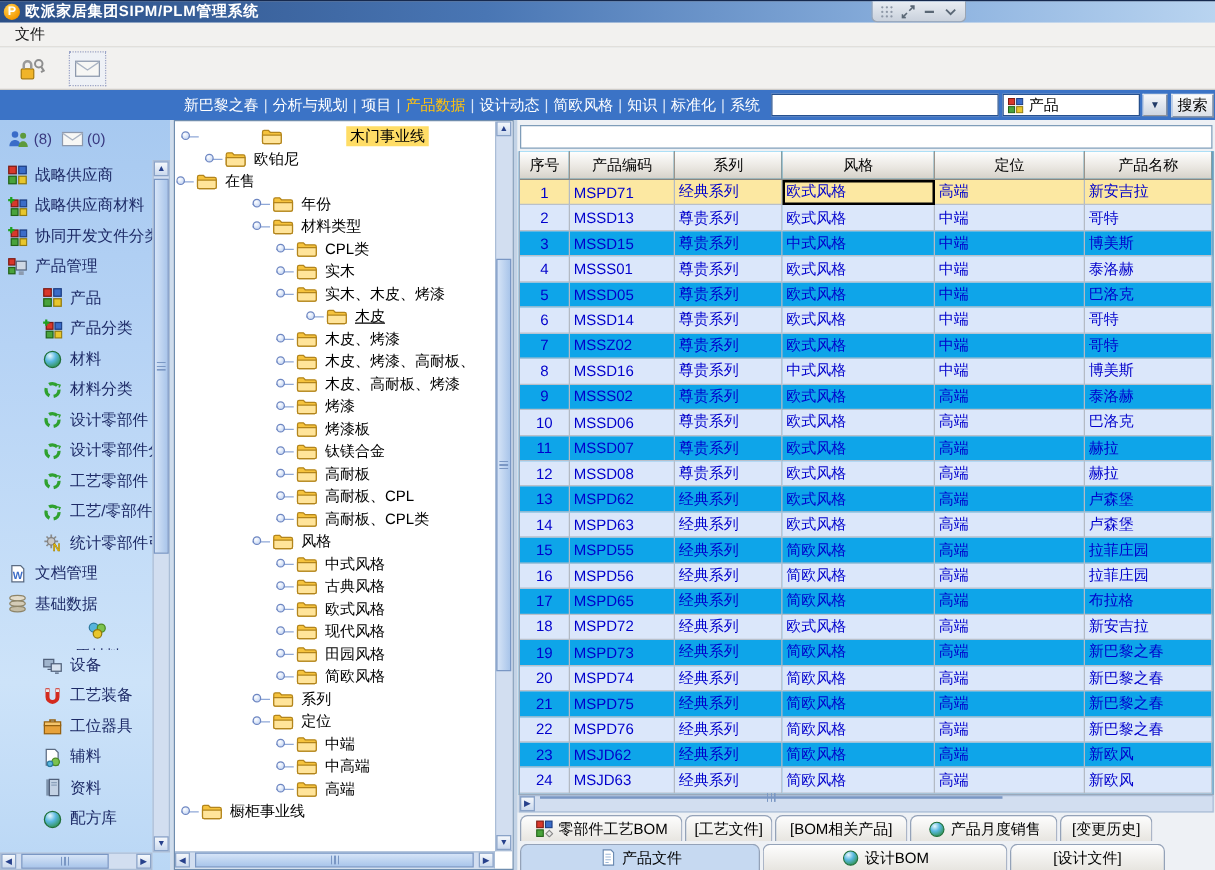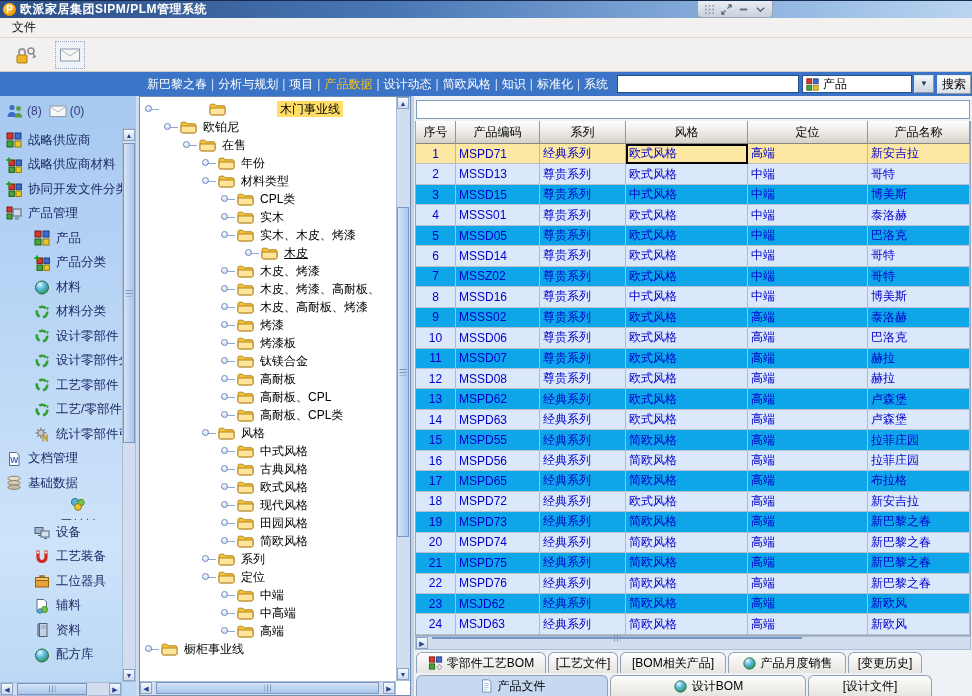--- a/index.html
+++ b/index.html
@@ -499,21 +499,21 @@
               <span class="knob"></span>
             </span>
             <span class="folder">
               <svg viewBox="0 0 17 14">
                 <path d="M1 3.6c0-.8.6-1.4 1.3-1.4h3.4l1.5 1.6h7.5c.7 0 1.3.6 1.3 1.4v6.3c0 .8-.6 1.4-1.3 1.4H2.3c-.7 0-1.3-.6-1.3-1.4z" fill="#f6c33d" stroke="#b3851c"></path>
                 <path d="M1 6h15v5.5c0 .8-.6 1.4-1.3 1.4H2.3c-.7 0-1.3-.6-1.3-1.4z" fill="#ffe49a" stroke="#b3851c"></path>
               </svg>
             </span>
             <span class="tree-label">欧铂尼</span>
           </div>
-          <div class="tree-node" style="padding-left: 42px;">
+          <div class="tree-node" style="">
             <span class="handle">
               <span class="knob"></span>
             </span>
             <span class="folder">
               <svg viewBox="0 0 17 14">
                 <path d="M1 3.6c0-.8.6-1.4 1.3-1.4h3.4l1.5 1.6h7.5c.7 0 1.3.6 1.3 1.4v6.3c0 .8-.6 1.4-1.3 1.4H2.3c-.7 0-1.3-.6-1.3-1.4z" fill="#f6c33d" stroke="#b3851c"></path>
                 <path d="M1 6h15v5.5c0 .8-.6 1.4-1.3 1.4H2.3c-.7 0-1.3-.6-1.3-1.4z" fill="#ffe49a" stroke="#b3851c"></path>
               </svg>
             </span>
             <span class="tree-label">在售</span>

